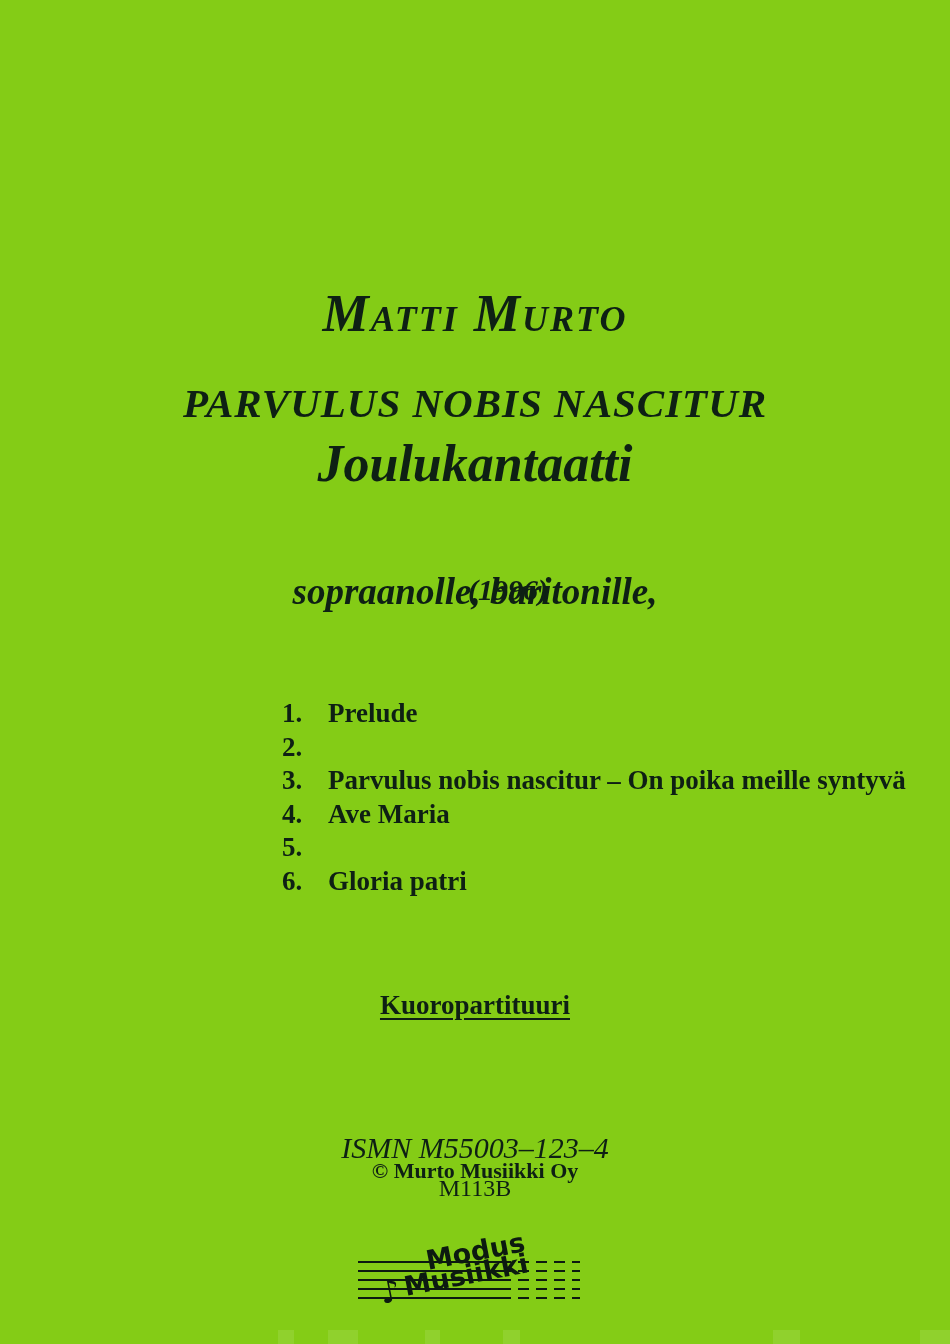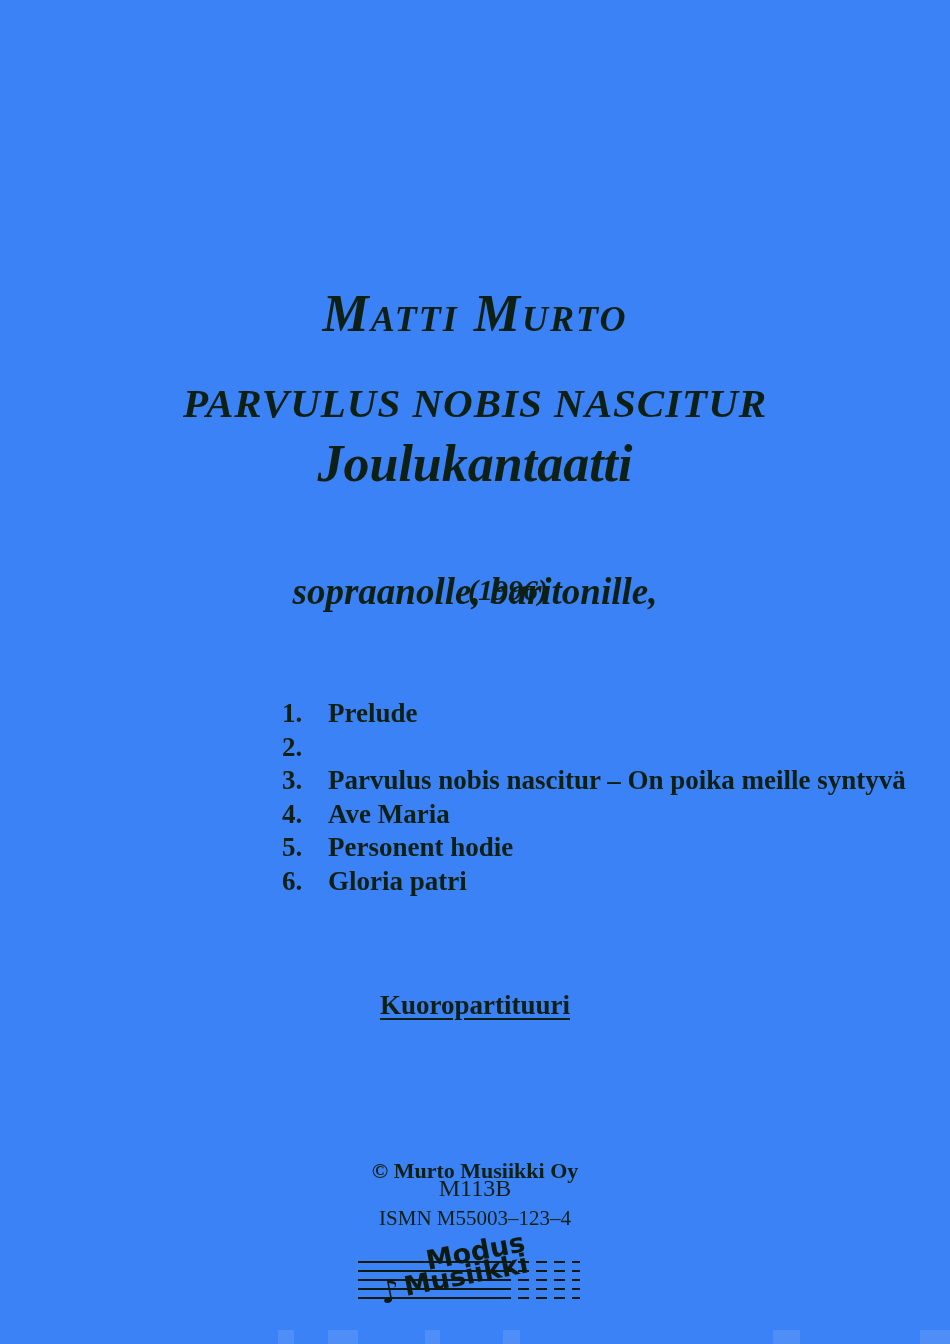--- a/index.html
+++ b/index.html
@@ -4,21 +4,21 @@
 <style>
   html, body {
     margin: 0;
     padding: 0;
     background: #36654a;
   }
   .page {
     position: relative;
     width: 950px;
     height: 1344px;
-    background: #3b82f6;
+    background: #84cc16;
     overflow: hidden;
     font-family: "Liberation Serif", serif;
     color: #0e2014;
   }
   .centered {
     position: absolute;
     left: 0;
     width: 100%;
     text-align: center;
     line-height: 1;
@@ -79,21 +79,21 @@
   .edition-label {
     top: 992px;
     font-size: 27px;
     font-weight: bold;
     text-decoration: underline;
     text-underline-offset: 4px;
     text-decoration-thickness: 2px;
   }
   .catalog   { top: 1176px; font-size: 24px; }
   .copyright { top: 1160px; font-size: 22px; font-weight: bold; }
-  .ismn      { top: 1208px; font-size: 21px; }
+  .ismn      { top: 1133px; font-size: 30px; font-style: italic; }
   .logo {
     position: absolute;
     left: 348px;
     top: 1232px;
   }
   
   .artifact {
     position: absolute;
     bottom: 0;
     height: 14px;
@@ -134,21 +134,20 @@
     <li class="movement">
       <span class="num">3.</span>
       <span class="mtitle">Parvulus nobis nascitur – On poika meille syntyvä</span>
     </li>
     <li class="movement">
       <span class="num">4.</span>
       <span class="mtitle">Ave Maria</span>
     </li>
     <li class="movement">
       <span class="num">5.</span>
-      <span class="mtitle">Personent hodie</span>
     </li>
     <li class="movement">
       <span class="num">6.</span>
       <span class="mtitle">Gloria patri</span>
     </li>
   </ol>
 
   <div class="centered edition-label">Kuoropartituuri</div>
 
   <div class="centered catalog">M113B</div>

